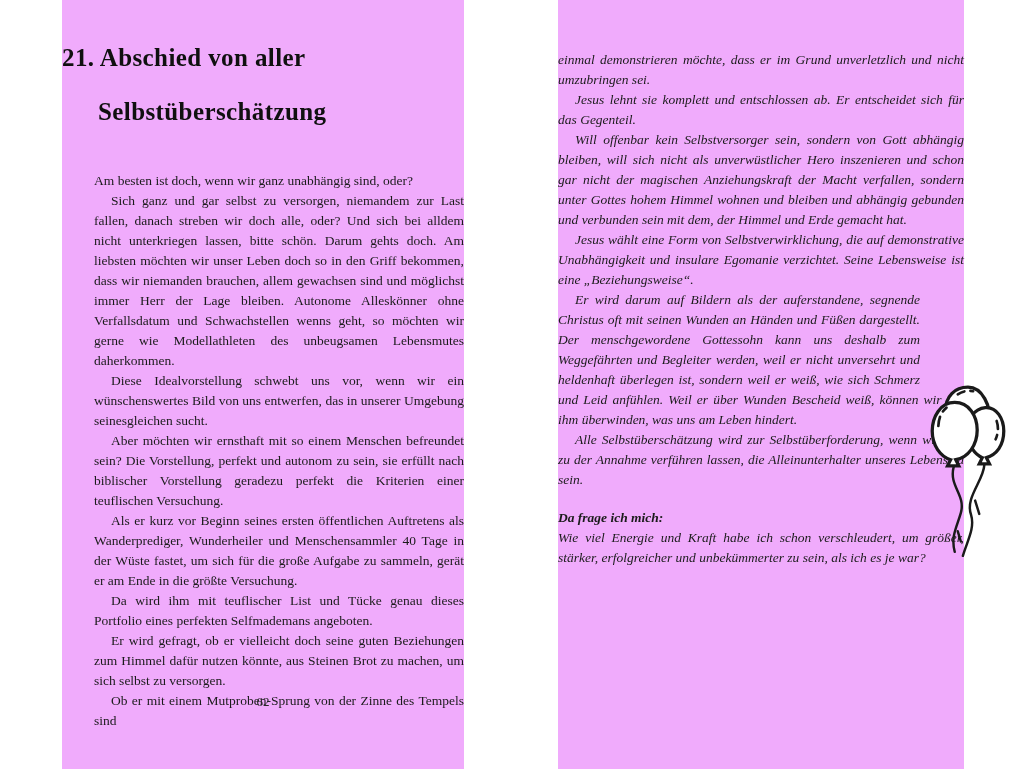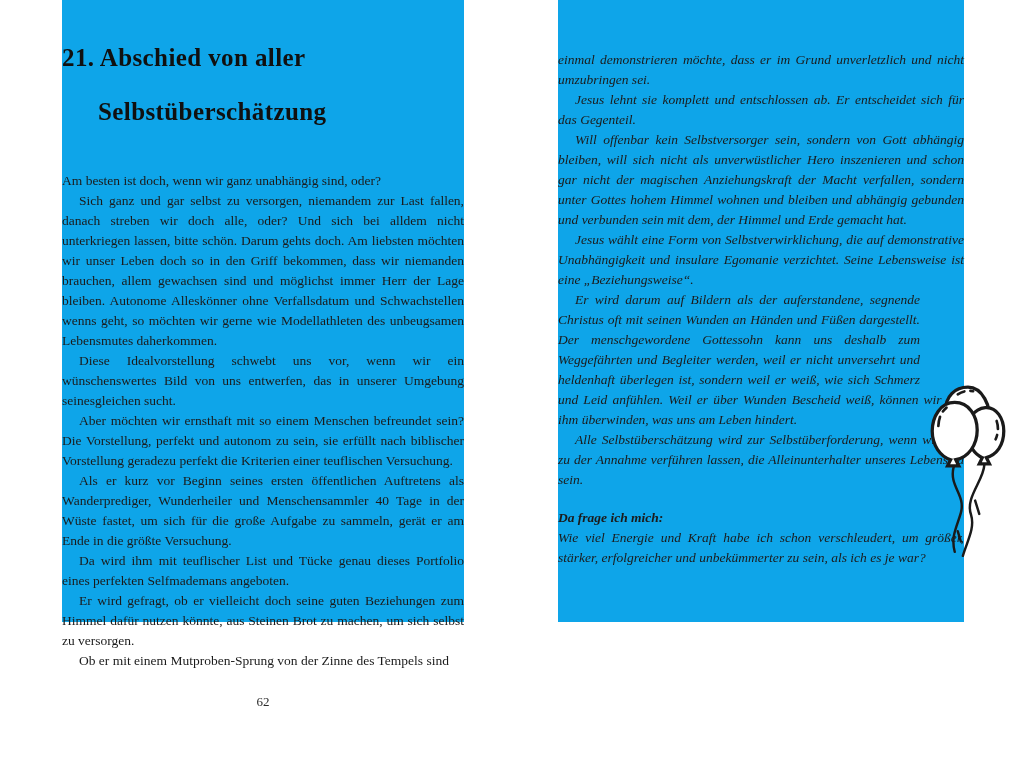--- a/index.html
+++ b/index.html
@@ -7,22 +7,22 @@
   body {
     position: relative;
     background: #ffffff;
     font-family: "Liberation Serif", "DejaVu Serif", serif;
     color: #1b1b1b;
     overflow: hidden;
   }
   .page {
     position: absolute;
     top: 0;
-    height: 622px;
-    background: #0ea5e9;
+    height: 769px;
+    background: #f0abfc;
   }
   .page-left  { left: 62px;  width: 402px; }
   .page-right { left: 558px; width: 406px; }
 
   .chapter-title {
     margin-top: 42px;
     font-family: "Liberation Serif", "DejaVu Serif", serif;
     font-weight: 700;
     font-size: 25px;
     line-height: 31px;
@@ -32,21 +32,21 @@
   }
   .title-line2 { display: block; padding-left: 36px; margin-top: 23px; }
 
   .body-text {
     font-size: 13.5px;
     line-height: 20px;
     text-align: justify;
     hyphens: auto;
     -webkit-hyphens: auto;
   }
-  .page-left  .body-text { margin-top: 44px; }
+  .page-left  .body-text { margin-top: 44px; margin-left: 32px; }
   .page-right .body-text { margin-top: 50px; font-style: italic; }
 
   .body-text p { margin: 0; }
   .body-text p.ind { text-indent: 17px; }
 
   .q-head {
     font-weight: 700;
     margin-top: 18px !important;
   }
 

